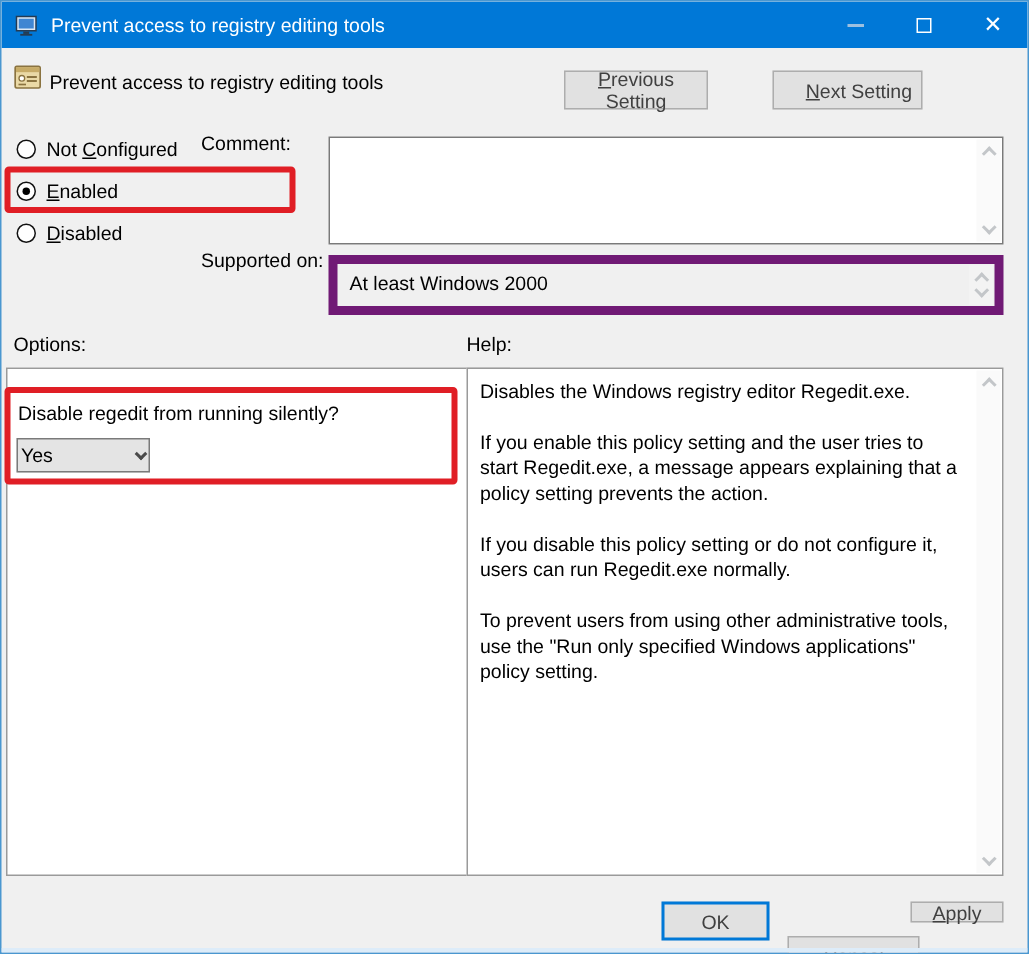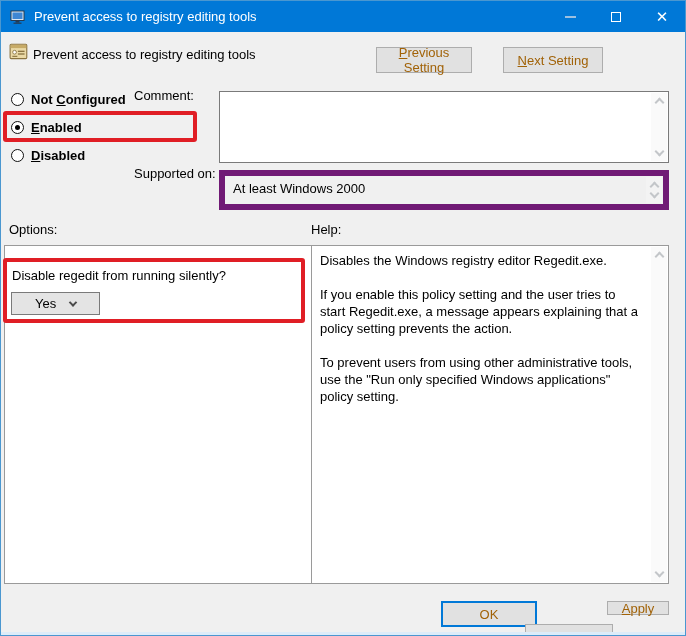--- a/index.html
+++ b/index.html
@@ -20,28 +20,28 @@
   .tb-btn { width:46px; height:100%; display:flex; align-items:center; justify-content:center; }
   .min-glyph { width:11px; height:2px; background:#9cc0e0; }
   .max-glyph { width:10px; height:10px; border:1px solid #ffffff; }
   .close-glyph { color:#ffffff; font-size:15px; line-height:1; }
 
   
   .header-icon { position:absolute; left:8px; top:41px; width:20px; height:20px; }
   .header-title { position:absolute; left:32px; top:46px; }
   .win-btn {
     position:absolute; display:flex; align-items:center; justify-content:center;
-    background:#e1e1e1; border:1px solid #adadad; font-size:13px; color:#a16207;
+    background:#e1e1e1; border:1px solid #adadad; font-size:13px; color:#404040;
     font-family:"Liberation Sans", sans-serif; cursor:default;
   }
   .btn-prev { left:375px; top:46px; width:96px; height:26px; }
-  .btn-next { left:502px; top:46px; width:100px; height:26px; }
+  .btn-next { left:514px; top:46px; width:100px; height:26px;justify-content:flex-end; }
 
   
-  .radio-row { position:absolute; left:10px; height:16px; display:flex; align-items:center; gap:7px;font-weight:bold; }
+  .radio-row { position:absolute; left:10px; height:16px; display:flex; align-items:center; gap:7px; }
   .row-nc { top:90px; } .row-en { top:118px; } .row-di { top:146px; }
   .radio { width:13px; height:13px; border:1px solid #111; border-radius:50%; background:#fff; position:relative; flex:0 0 auto; }
   .radio.checked::after { content:""; position:absolute; left:3px; top:3px; width:5px; height:5px; border-radius:50%; background:#000; }
   .accel { text-decoration:underline; }
 
   
   .fld-label { position:absolute; }
   .lbl-comment { left:133px; top:87px; }
   .lbl-supported { left:133px; top:165px; }
   .lbl-options { left:8px; top:221px; }
@@ -50,41 +50,41 @@
   .comment-box { position:absolute; left:218px; top:90px; width:450px; height:72px; background:#ffffff; border:1px solid #7a7a7a; }
   .supported-box { position:absolute; left:218px; top:169px; width:450px; height:40px; background:#f0f0f0; border:6px solid #701a75; padding:5px 26px 5px 8px; }
 
   .options-panel { position:absolute; left:3px; top:244px; width:336px; height:339px; background:#ffffff; border:1px solid #9a9a9a; }
   .help-panel { position:absolute; left:310px; top:244px; width:358px; height:339px; background:#ffffff; border:1px solid #9a9a9a; }
 
   .opt-question { position:absolute; left:7px; top:22px; }
   .dropdown {
     position:absolute; left:6px; top:46px; width:89px; height:23px;
     background:#e4e4e4; border:1px solid #7a7a7a;
-    display:flex; align-items:center; padding:0 23px;
+    display:flex; align-items:center; padding:0 2px;
   }
   .dropdown .chev-dd { margin-left:auto; width:6px; height:6px; border-right:2px solid #4a4a4a; border-bottom:2px solid #4a4a4a; transform:rotate(45deg) translate(-1px,-1px); }
 
   .help-text { position:absolute; left:0; top:0; right:17px; bottom:0; padding:6px 8px 6px 8px; overflow:hidden; line-height:17px; }
   .help-text p { margin:0 0 17px 0; }
 
   
   .sb { position:absolute; top:1px; right:1px; bottom:1px; width:16px; background:#fafafa; display:flex; flex-direction:column; justify-content:space-between; align-items:center; padding:6px 0; }
   .sb-gray { background:#f3f3f3; }
   .chev { width:7px; height:7px; border-right:2px solid #c3c6c9; border-bottom:2px solid #c3c6c9; }
   .chev.up { transform:rotate(-135deg); }
   .chev.down { transform:rotate(45deg); }
 
   
   .annotation { position:absolute; border:4px solid #e01e25; border-radius:3px; z-index:20; pointer-events:none; }
   .ann-enabled { left:2px; top:110px; width:194px; height:31px; }
   .ann-options { left:2px; top:257px; width:302px; height:65px; }
 
   
-  .btn-ok { left:440px; top:600px; width:96px; height:26px; border:2px solid #0078d7; }
+  .btn-ok { left:440px; top:600px; width:72px; height:26px; border:2px solid #0078d7; }
   .btn-cancel { left:524px; top:623px; width:88px; height:26px; }
   .btn-apply { left:606px; top:600px; width:62px; height:14px; }
 </style>
 </head>
 <body>
 
 <div class="window">
 
   <div class="titlebar">
     <span class="titlebar-icon">
@@ -167,20 +167,21 @@
     <div class="dropdown">
       <span>Yes</span>
       <span class="chev-dd"></span>
     </div>
   </div>
 
   <div class="help-panel">
     <div class="help-text">
       <p>Disables the Windows registry editor Regedit.exe.</p>
       <p>If you enable this policy setting and the user tries to start Regedit.exe, a message appears explaining that a policy setting prevents the action.</p>
+      <p>If you disable this policy setting or do not configure it, users can run Regedit.exe normally.</p>
       <p>To prevent users from using other administrative tools, use the "Run only specified Windows applications" policy setting.</p>
     </div>
     <div class="sb">
       <div class="chev up"></div>
       <div class="chev down"></div>
     </div>
   </div>
 
   <div class="annotation ann-enabled"></div>
   <div class="annotation ann-options"></div>

